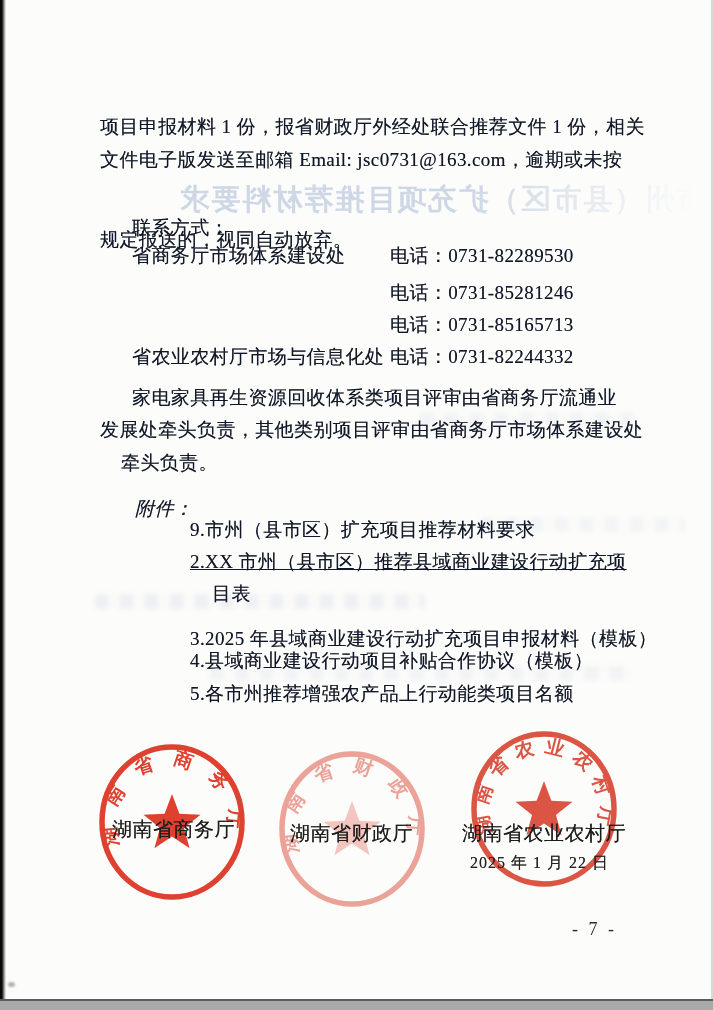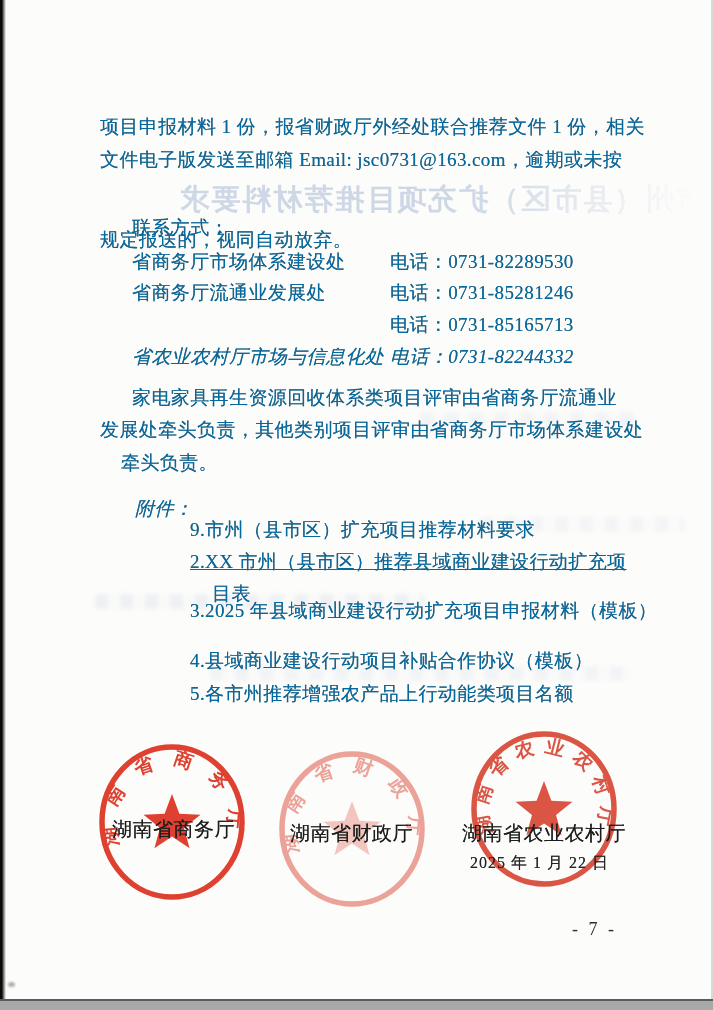--- a/index.html
+++ b/index.html
@@ -27,21 +27,21 @@
   .corner-smudge{
     position:absolute;left:8px;top:982px;width:7px;height:5px;
     background:#7b7b7b;border-radius:50%;opacity:.6;filter:blur(1px);
   }
   
   .tl{
     position:absolute;
     font-size:19px;line-height:26px;
     white-space:nowrap;
     letter-spacing:.4px;
-    color:#0369a1;
+    color:#0f172a;
     text-shadow:0 0 .5px rgba(40,40,40,.6);
   }
   .c-phone{position:absolute;left:390px;top:0;}
   .contact-row{position:absolute;left:0;width:713px;height:26px;}
   .c-dept{position:absolute;left:132px;top:0;}
   
   .bleed-title{
     position:absolute;top:180px;right:8px;
     font-size:29px;font-weight:bold;letter-spacing:2px;
     color:#9db0d0;opacity:.48;white-space:nowrap;
@@ -88,45 +88,44 @@
   <div class="smudge" style="left:480px;top:517px;width:205px;opacity:.28;"></div>
   <div class="smudge" style="left:95px;top:594px;width:330px;opacity:.42;"></div>
   <div class="smudge" style="left:210px;top:666px;width:420px;opacity:.30;"></div>
 
   <div class="tl" style="left:100px;top:114px;">项目申报材料 1 份，报省财政厅外经处联合推荐文件 1 份，相关</div>
   <div class="tl" style="left:100px;top:147px;">文件电子版发送至邮箱 Email: jsc0731@163.com，逾期或未按</div>
   <div class="tl" style="left:100px;top:196px;margin-top:31px;">规定报送的，视同自动放弃。</div>
 
   <div class="tl" style="left:132px;top:215px;">联系方式：</div>
 
-  <div class="contact-row" style="top:249px;">
+  <div class="contact-row" style="top:243px;">
     <span class="tl c-dept">省商务厅市场体系建设处</span>
     <span class="tl c-phone"><span>电话：</span><span>0731-82289530</span></span>
   </div>
   <div class="contact-row" style="top:280px;">
-    <span class="tl c-dept">省商务厅流通业发展处</span>
     <span class="tl c-phone"><span>电话：</span><span>0731-85281246</span></span>
   </div>
   <div class="contact-row" style="top:312px;">
     <span class="tl c-phone"><span>电话：</span><span>0731-85165713</span></span>
   </div>
-  <div class="contact-row" style="top:344px;font-style:italic;">
+  <div class="contact-row" style="top:344px;">
     <span class="tl c-dept">省农业农村厅市场与信息化处</span>
     <span class="tl c-phone"><span>电话：</span><span>0731-82244332</span></span>
   </div>
 
   <div class="tl" style="left:132px;top:385px;font-family:Liberation Serif, serif;">家电家具再生资源回收体系类项目评审由省商务厅流通业</div>
   <div class="tl" style="left:100px;top:417px;">发展处牵头负责，其他类别项目评审由省商务厅市场体系建设处</div>
   <div class="tl" style="left:84px;top:450px;margin-left:37px;">牵头负责。</div>
 
   <div class="tl" style="left:135px;top:496px;font-style:italic;">附件：</div>
   <div class="tl" style="left:190px;top:517px;">9.市州（县市区）扩充项目推荐材料要求</div>
   <div class="tl" style="left:190px;top:549px;text-decoration:underline;">2.XX 市州（县市区）推荐县域商业建设行动扩充项</div>
   <div class="tl" style="left:212px;top:581px;">目表</div>
-  <div class="tl" style="left:190px;top:598px;">3.2025 年县域商业建设行动扩充项目申报材料（模板）</div>
+  <div class="tl" style="left:190px;top:626px;">3.2025 年县域商业建设行动扩充项目申报材料（模板）</div>
   <div class="tl" style="left:190px;top:648px;">4.县域商业建设行动项目补贴合作协议（模板）</div>
   <div class="tl" style="left:190px;top:681px;">5.各市州推荐增强农产品上行动能类项目名额</div>
 
   <div class="stamp stamp-commerce">
     <svg width="170" height="180" viewBox="0 0 170 180" xmlns="http://www.w3.org/2000/svg">
       <ellipse cx="85" cy="90" rx="70" ry="75" fill="none" stroke="currentColor" stroke-width="5.5"></ellipse>
       <path id="arc1" d="M 34.2 113.7 A 56 56 0 1 1 135.8 113.7" fill="none"></path>
       <text class="seal-arc ls6" font-size="19" fill="currentColor" text-anchor="middle">
         <textPath href="#arc1" startOffset="50%">湖南省商务厅</textPath>
       </text>

